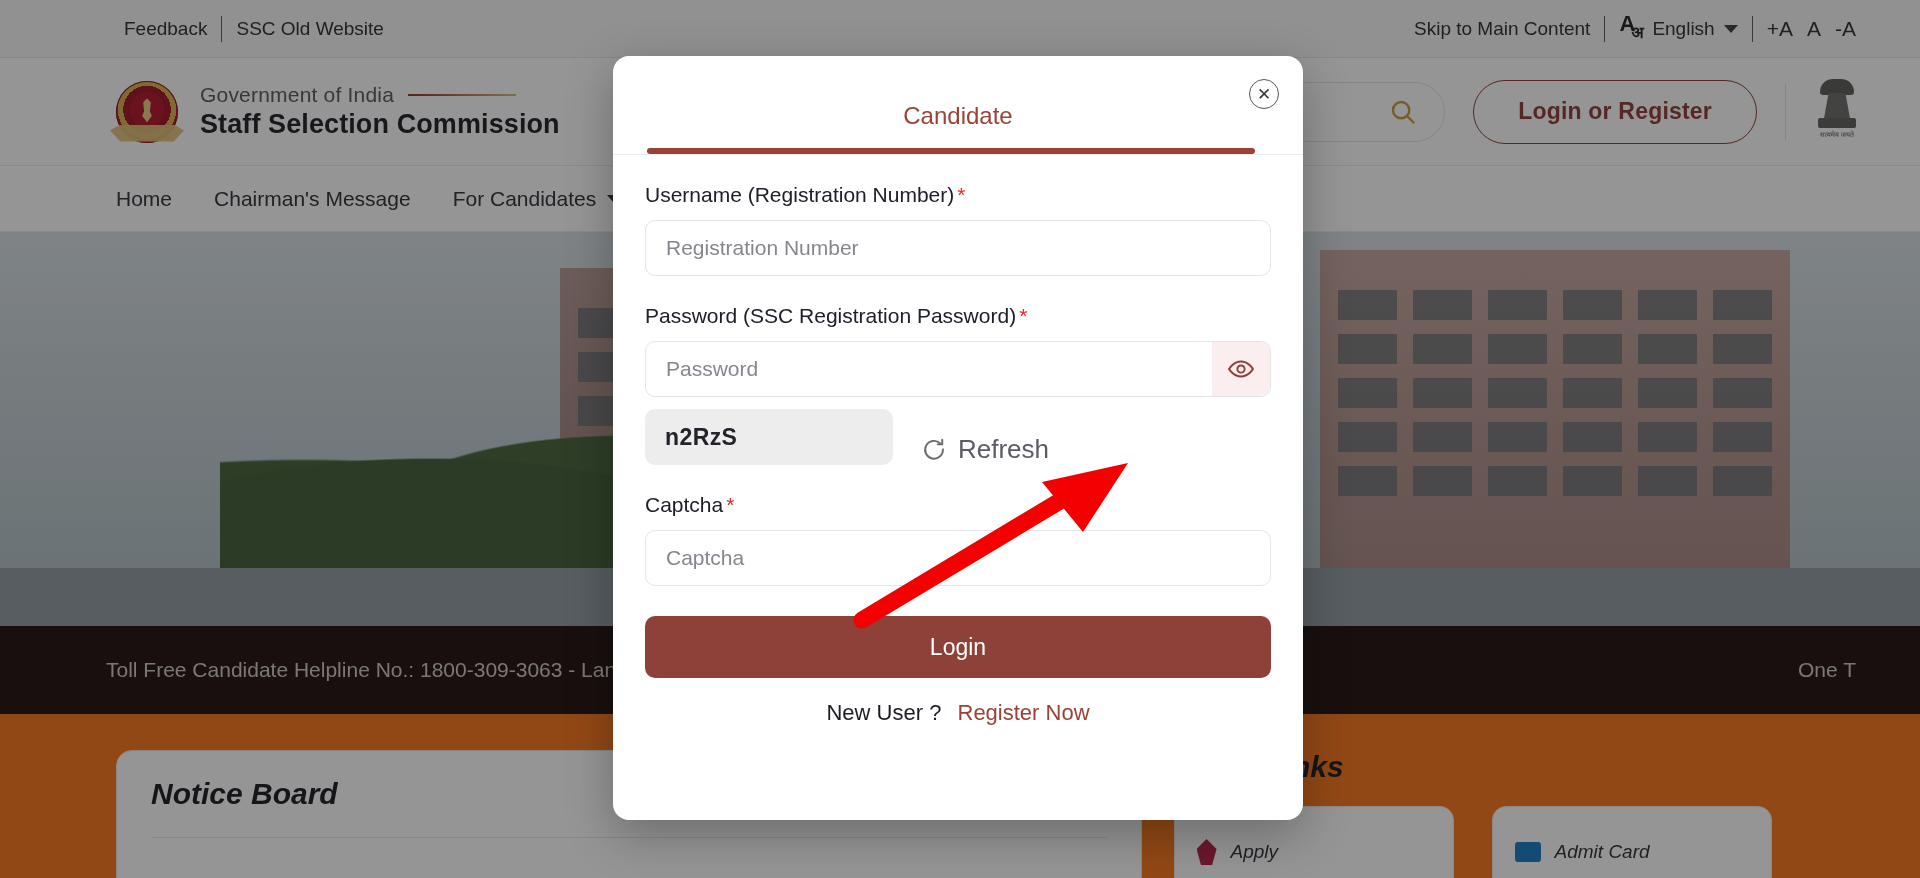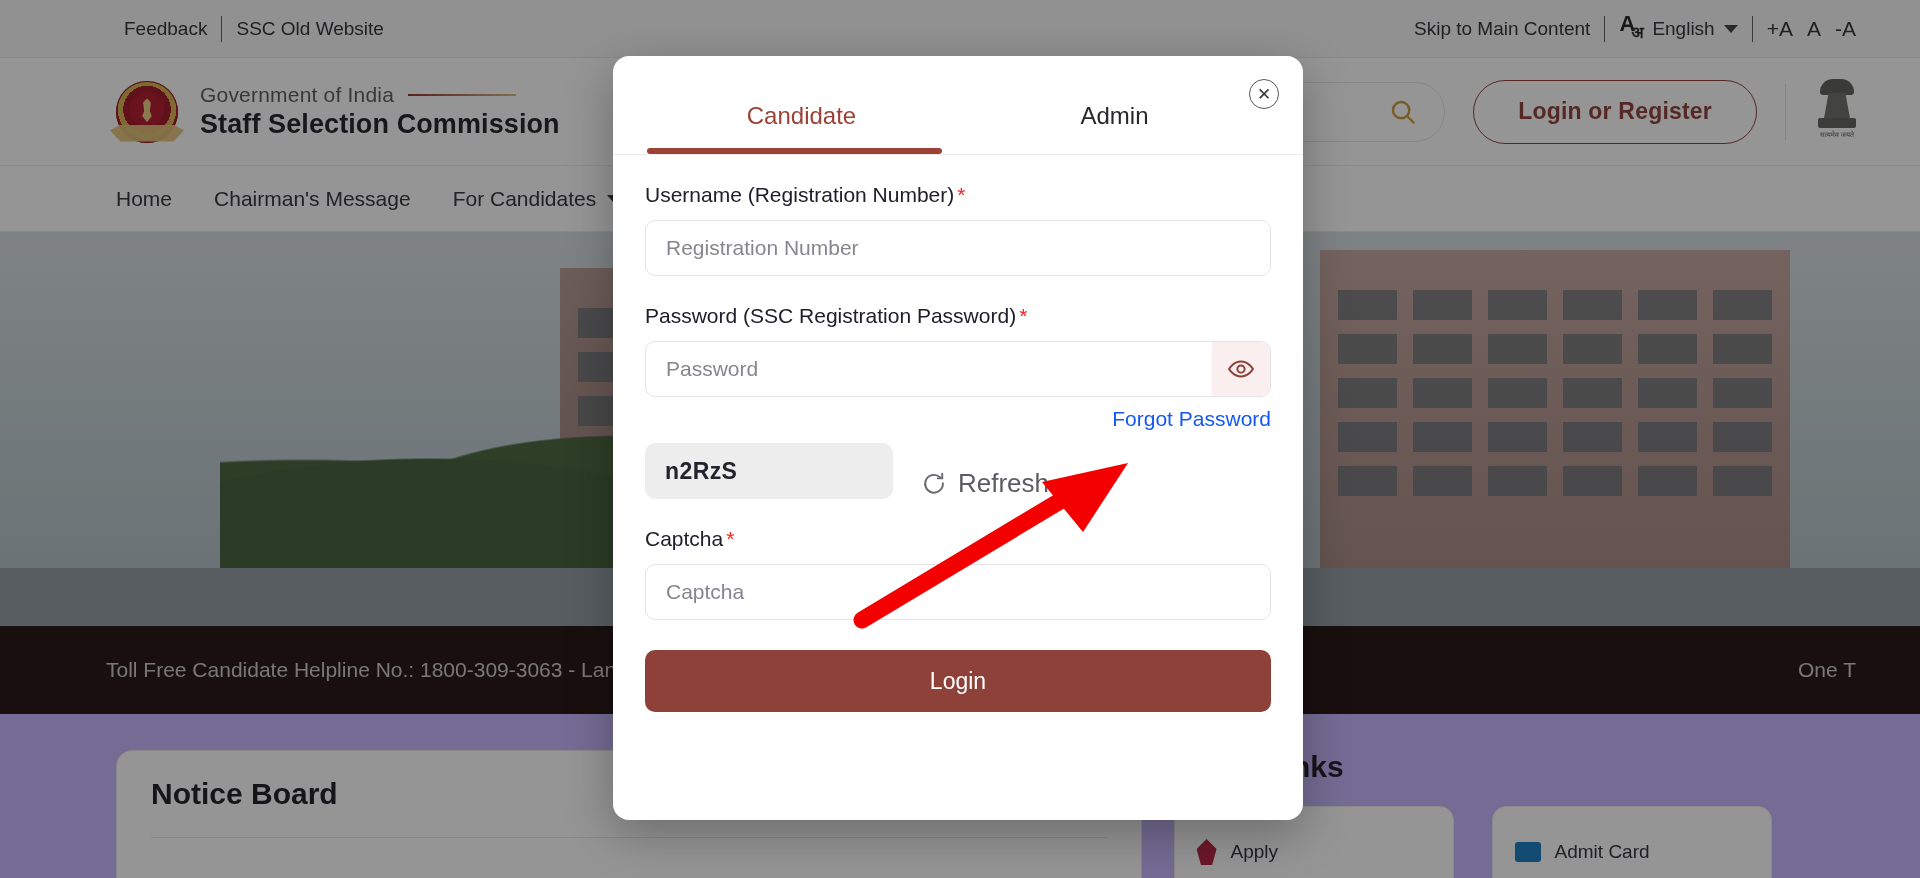--- a/index.html
+++ b/index.html
@@ -133,21 +133,21 @@
 
   
   .helpline {
     position: relative; height: 88px; background: #1e0c0b;
     display:flex; align-items:center; padding: 0 64px 0 106px;
     color: #cfc9c7; font-size: 21px;
   }
   .helpline .right { margin-left:auto; }
 
   
-  .lower { position: relative; height: 164px; background: #c4b5fd; padding: 36px 116px 0 116px; display:flex; gap: 32px; }
+  .lower { position: relative; height: 164px; background: #f97316; padding: 36px 116px 0 116px; display:flex; gap: 32px; font-style: italic; }
   .panel { background:#fff; border:1px solid #e6e6e6; border-radius: 16px; padding: 26px 34px; position: relative; }
   .panel.notice { width: 1040px; height: 260px; }
   .panel-head { display:flex; align-items:center; }
   .panel-title { font-size: 30px; font-weight: 700; color:#17171f; }
   .viewall { margin-left:auto; font-size: 21px; color:#8a3a33; cursor:pointer; }
   .panel-rule { margin-top: 26px; height:1px; background:#e8e8e8; }
   .quick { width: 640px; }
   .quick-title { font-size: 30px; font-weight:700; color:#17171f; }
   .quick-cards { margin-top: 22px; display:flex; gap: 38px; }
   .qcard { width: 280px; height: 92px; background:#fff; border:1px solid #e9e9e9; border-radius: 14px; display:flex; align-items:center; gap:14px; padding: 0 22px; }
@@ -405,23 +405,20 @@
 
 <div id="modal">
 
   <div class="close-btn">✕</div>
 
   <div class="tabs">
     <div class="tab active">
       <span>Candidate</span>
       <div class="underline"></div>
     </div>
-    <div class="tab">
-      <span>Admin</span>
-    </div>
   </div>
   <div class="tabs-rule"></div>
 
   <div class="field">
     <div class="flabel">
       <span>Username (Registration Number)</span><span class="req">*</span>
     </div>
     <div class="input">Registration Number</div>
   </div>
 
@@ -431,21 +428,20 @@
     </div>
     <div class="pw-wrap">
       <div class="pw-input">Password</div>
       <div class="pw-eye">
         <svg width="28" height="28" viewBox="0 0 24 24" fill="none" stroke="#8e4139" stroke-width="1.7">
           <path d="M1.8 12S5.4 5.6 12 5.6 22.2 12 22.2 12 18.6 18.4 12 18.4 1.8 12 1.8 12z"></path>
           <circle cx="12" cy="12" r="3.1"></circle>
         </svg>
       </div>
     </div>
-    <div class="forgot">Forgot Password</div>
   </div>
 
   <div class="captcha-row">
     <div class="captcha-code">n2RzS</div>
     <div class="refresh">
       <svg width="26" height="26" viewBox="0 0 24 24" fill="none" stroke="#6b6b72" stroke-width="1.8" stroke-linecap="round">
         <path d="M20.2 11.4a8.2 8.2 0 1 1-2.6-5.6"></path>
         <path d="M19.6 2.6v4.2h-4.2"></path>
       </svg>
       <span>Refresh</span>
@@ -454,18 +450,22 @@
 
   <div class="field">
     <div class="flabel">
       <span>Captcha</span><span class="req">*</span>
     </div>
     <div class="input">Captcha</div>
   </div>
 
   <button class="login-submit">Login</button>
 
+  <div class="newuser">
+    <span>New User ?</span>
+    <span class="reg">Register Now</span>
+  </div>
 </div>
 
 <svg id="annot" width="1920" height="878" viewBox="0 0 1920 878">
   <line x1="862" y1="620" x2="1075" y2="492" stroke="#f40000" stroke-width="17" stroke-linecap="round"></line>
   <polygon points="1128,463 1042,482 1083,532" fill="#f40000"></polygon>
 </svg>
 
 </body></html>

